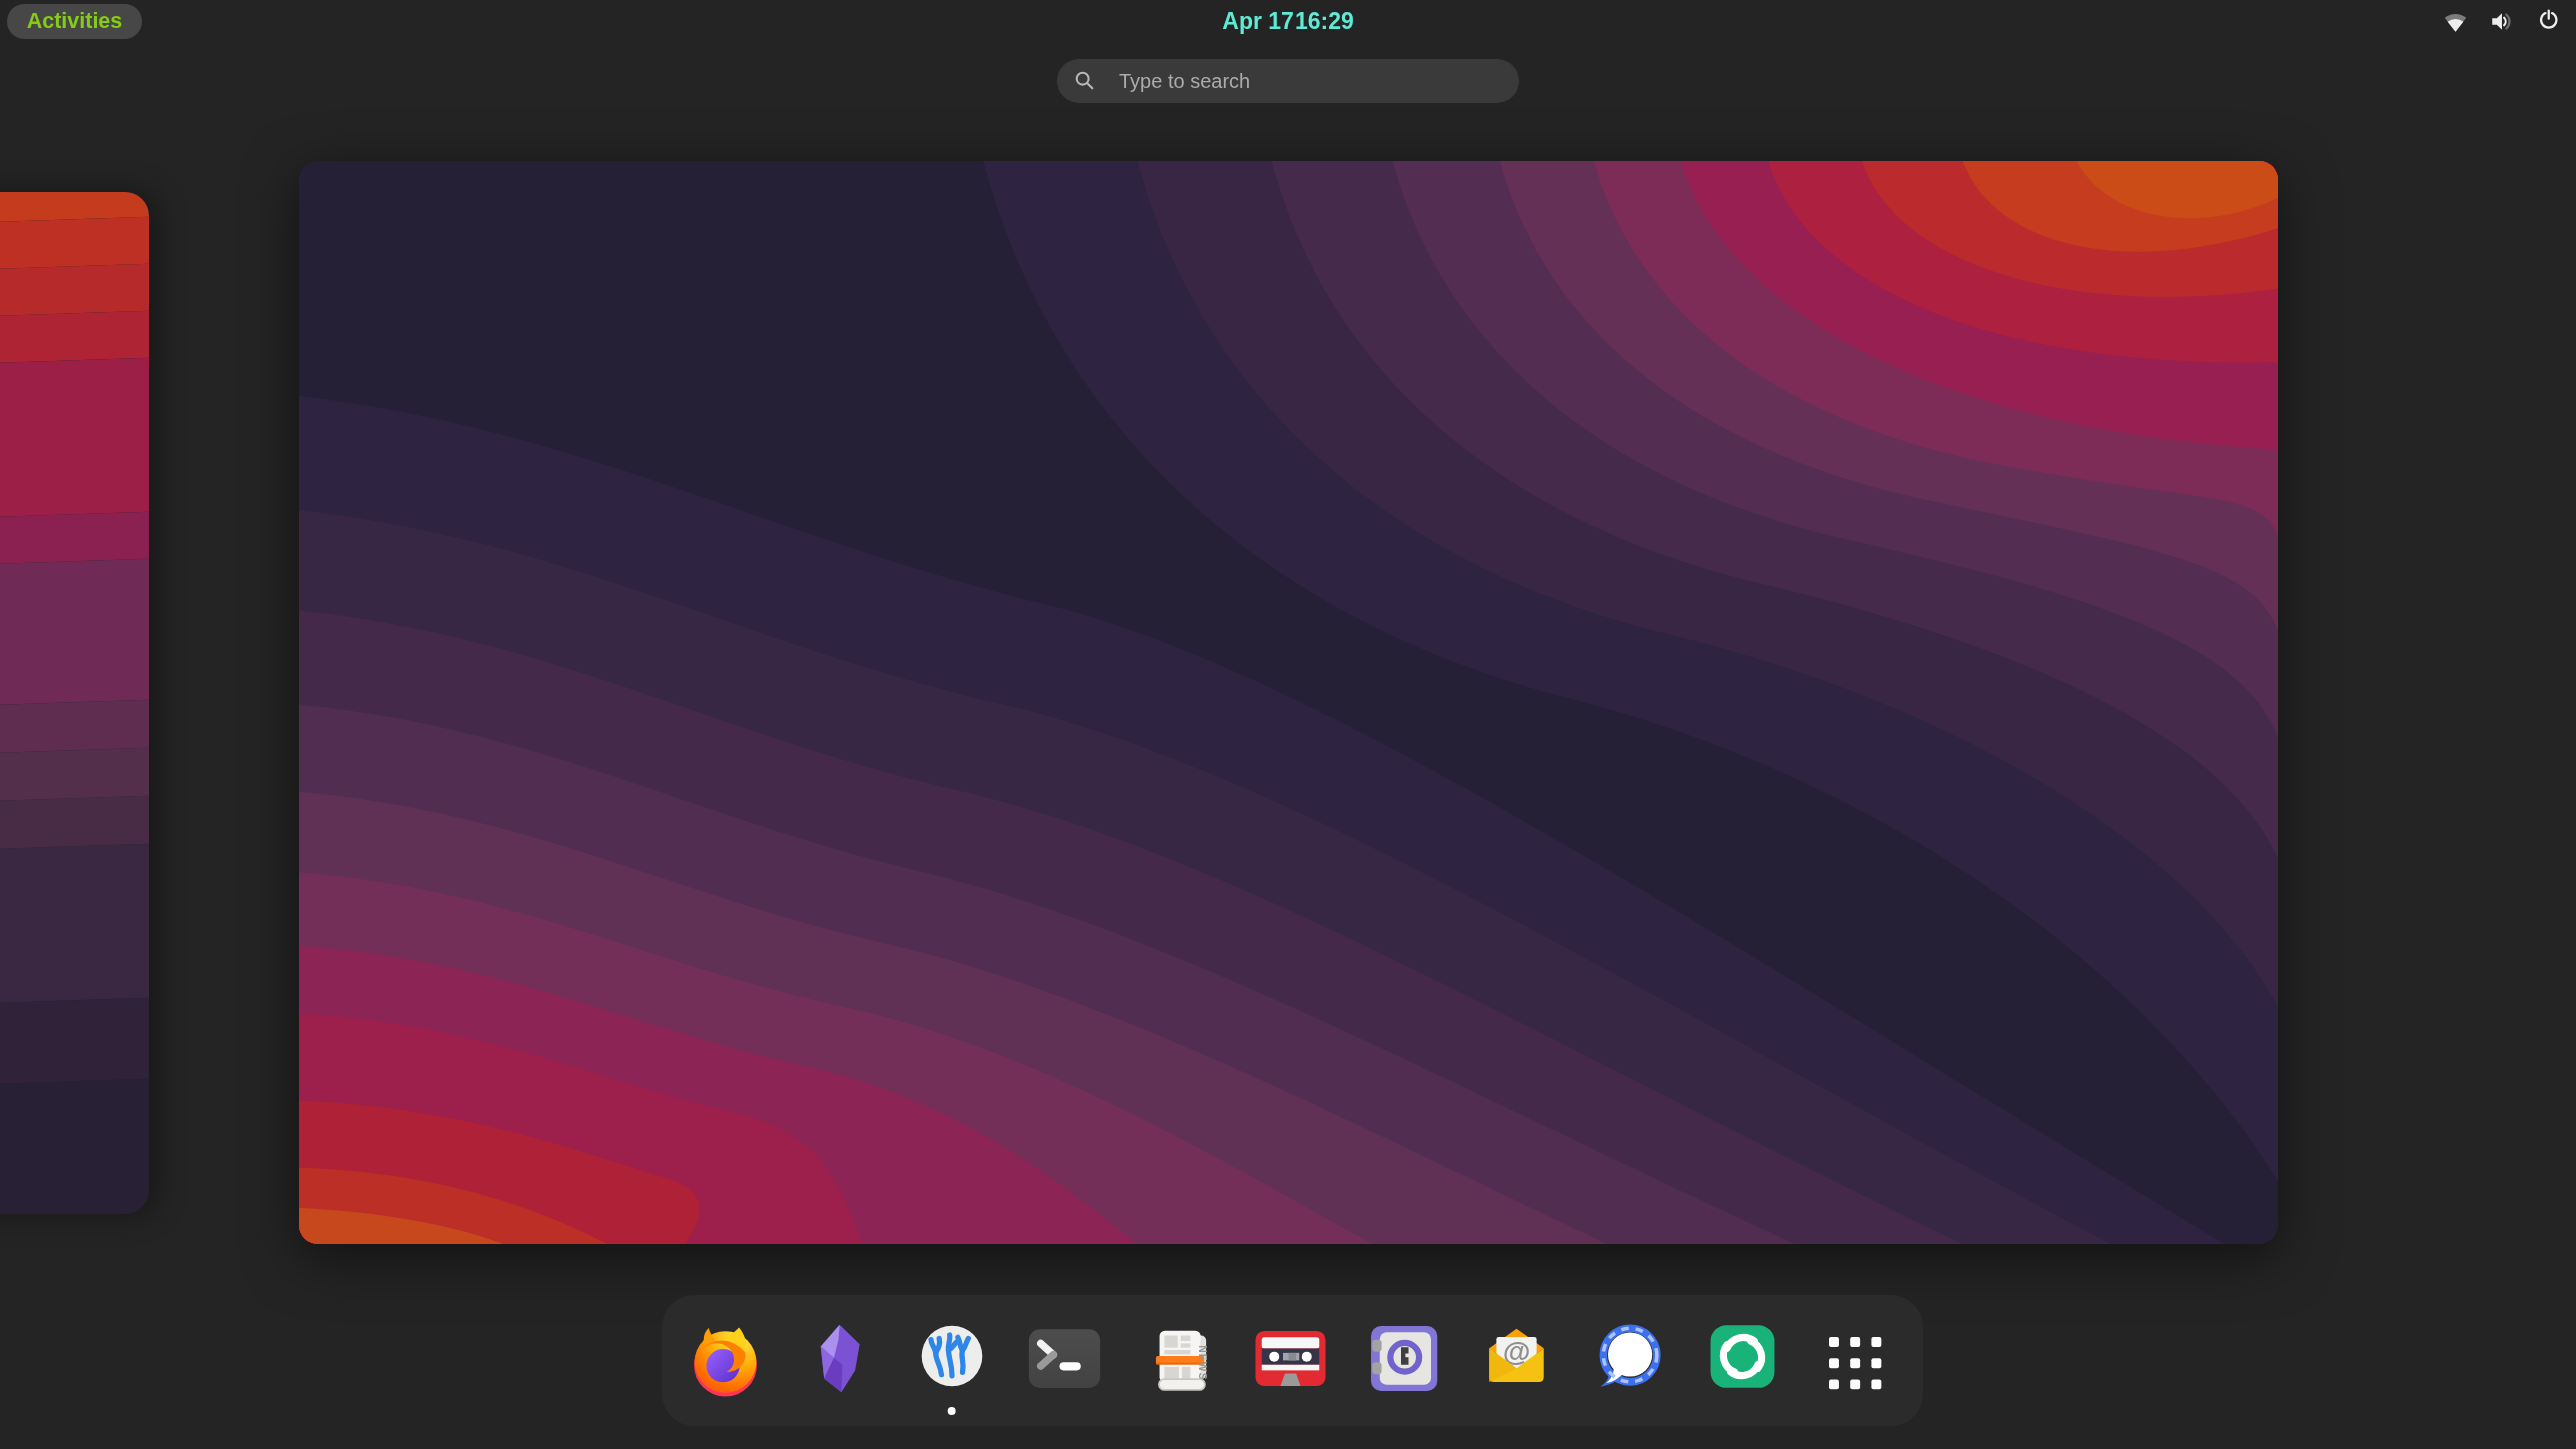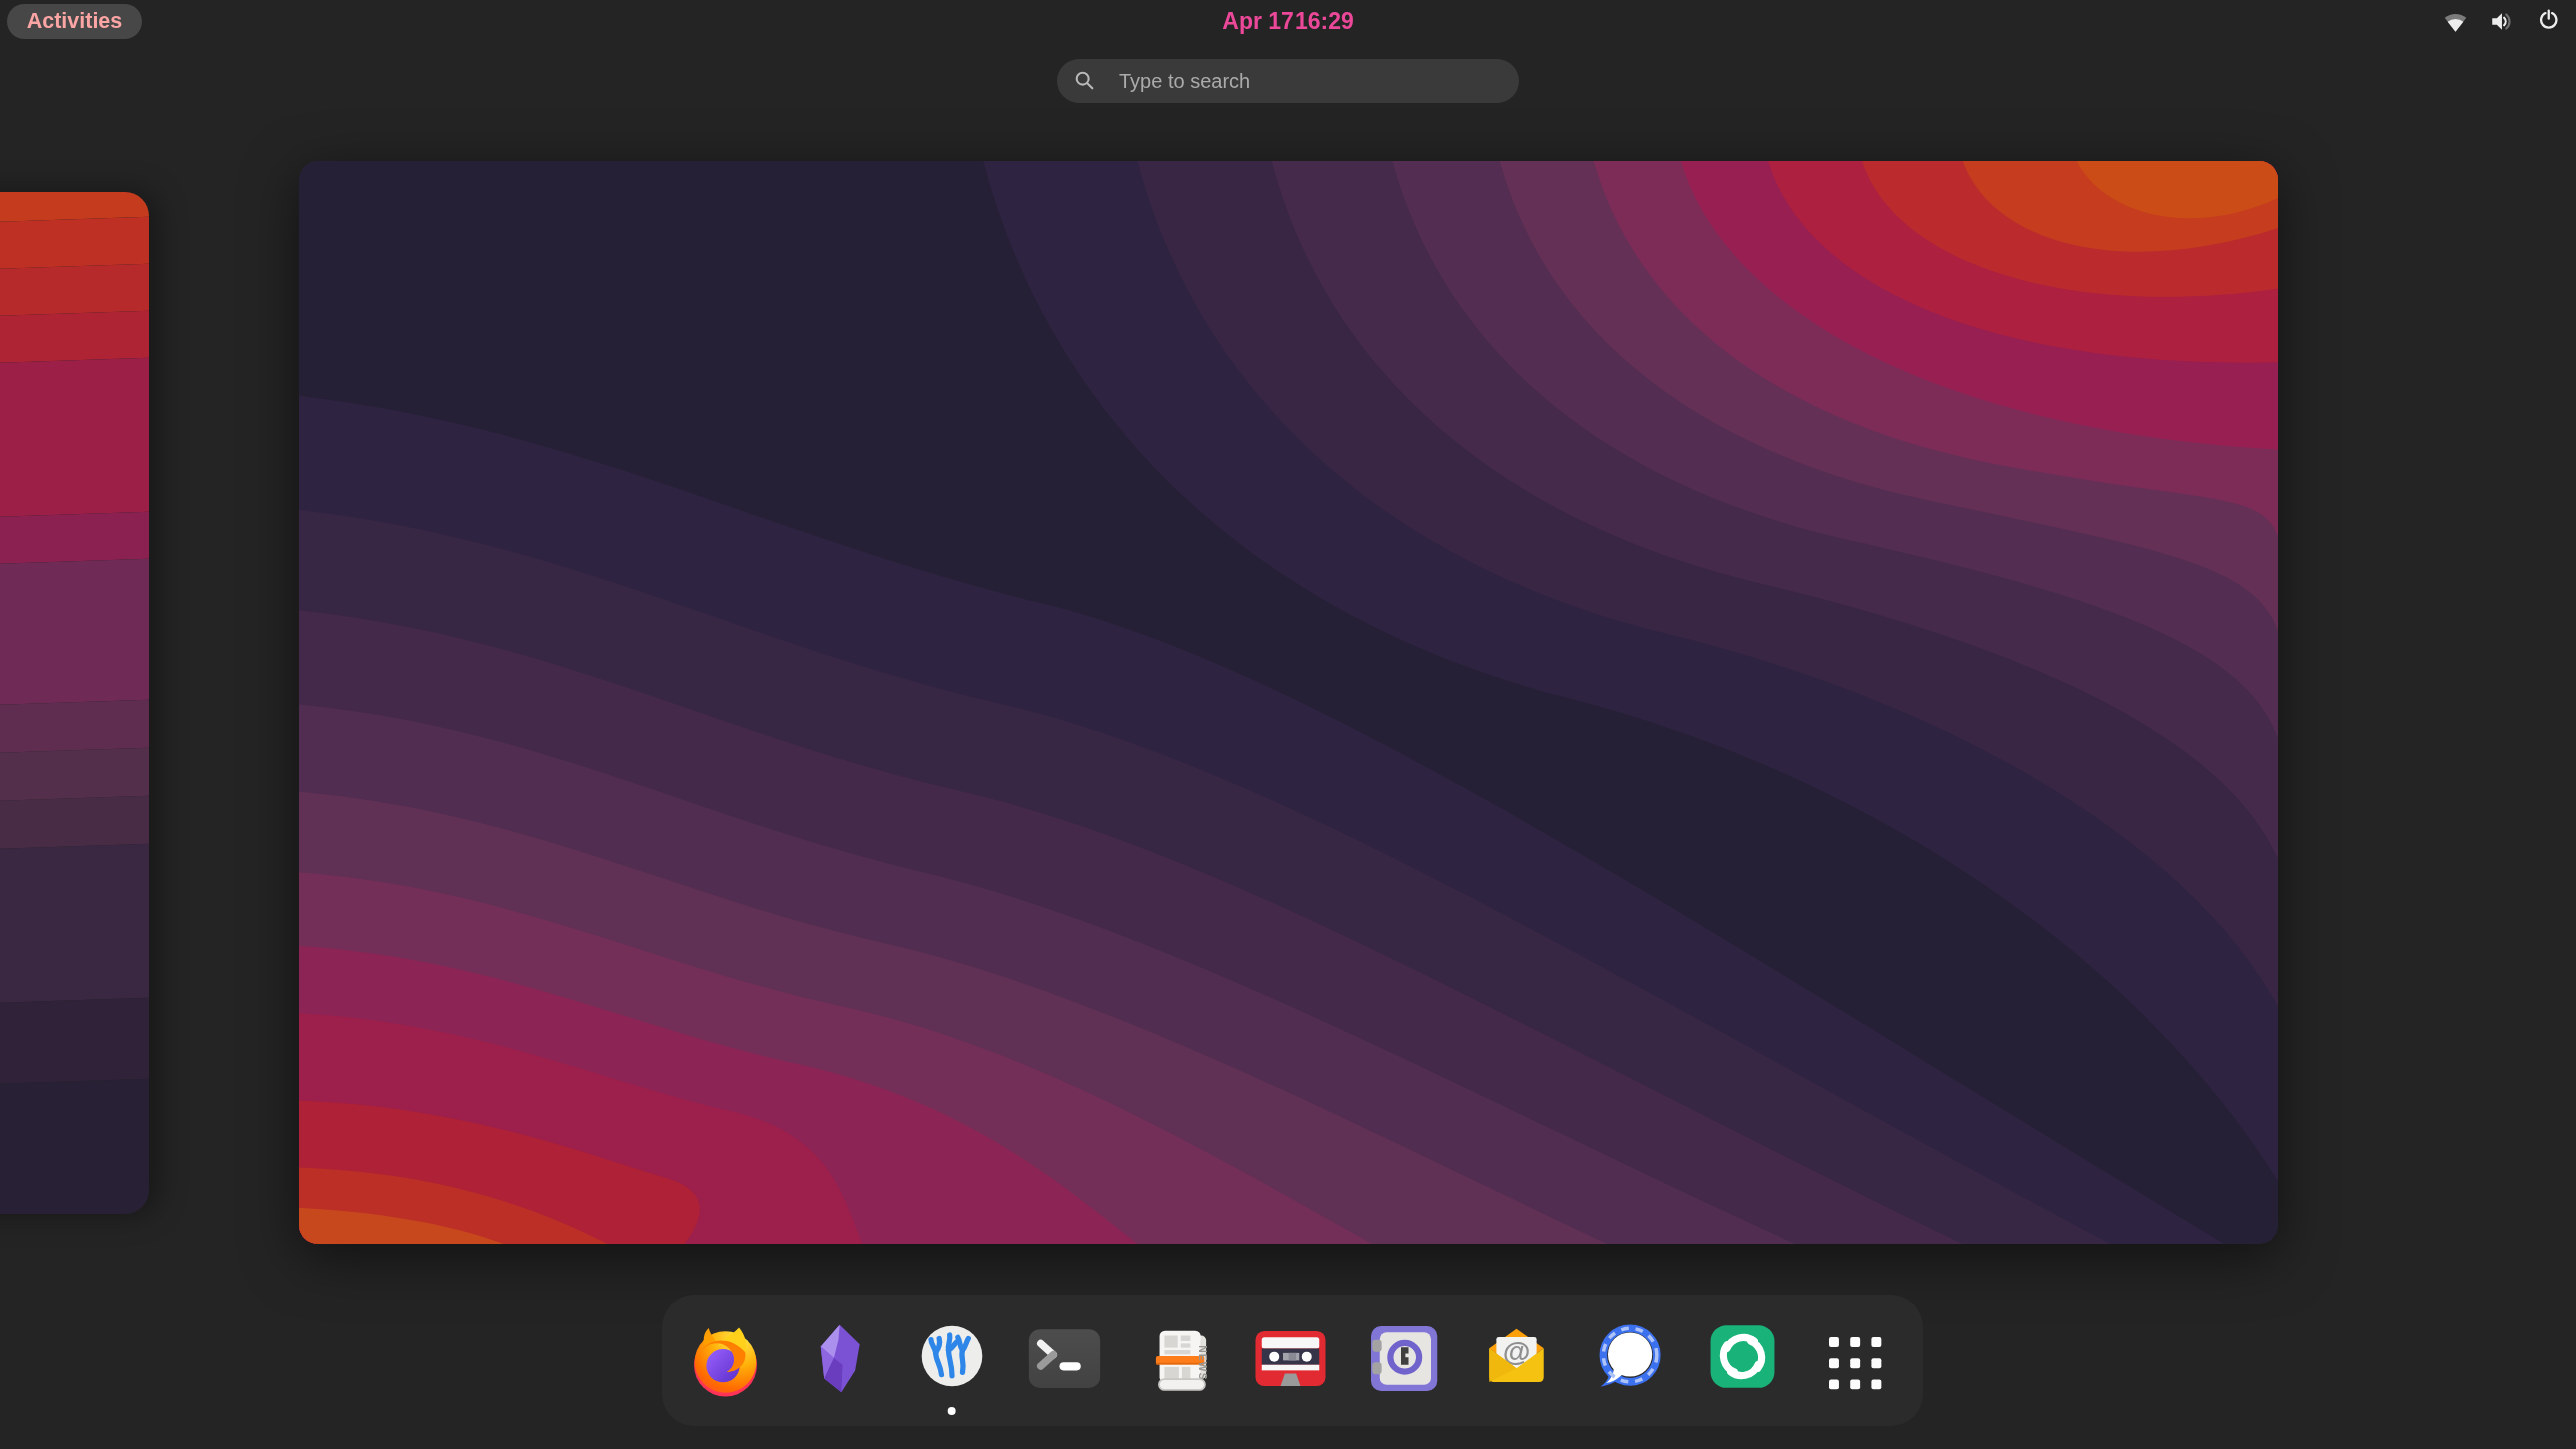--- a/index.html
+++ b/index.html
@@ -5,27 +5,27 @@
   html,body{margin:0;padding:0}
   body{
     width:2576px;height:1449px;overflow:hidden;position:relative;
     background:#242424;font-family:"Liberation Sans",sans-serif;
     -webkit-font-smoothing:antialiased;
   }
   
   .topbar{position:absolute;top:0;left:0;right:0;height:43px}
   .activities{
     position:absolute;left:6.7px;top:4px;height:35px;padding:0 20px;
-    border-radius:17.4px;background:#474747;color:#fca5a5;font-weight:bold;
+    border-radius:17.4px;background:#474747;color:#84cc16;font-weight:bold;
     font-size:21.5px;display:flex;align-items:center;border:none;cursor:pointer;
     font-family:inherit;
   }
   .clock{
     position:absolute;left:50%;top:0;transform:translateX(-50%);height:43px;
-    display:flex;align-items:center;gap:1px;color:#ec4899;font-weight:bold;font-size:23px;
+    display:flex;align-items:center;gap:1px;color:#5eead4;font-weight:bold;font-size:23px;
     cursor:pointer;
     justify-content:flex-end;
   }
   .sysicons{
     position:absolute;right:14.8px;top:0;height:43px;display:flex;align-items:center;gap:20px;
     cursor:pointer;
   }
   .sysicons svg{display:block}
   
   .searchbar{

